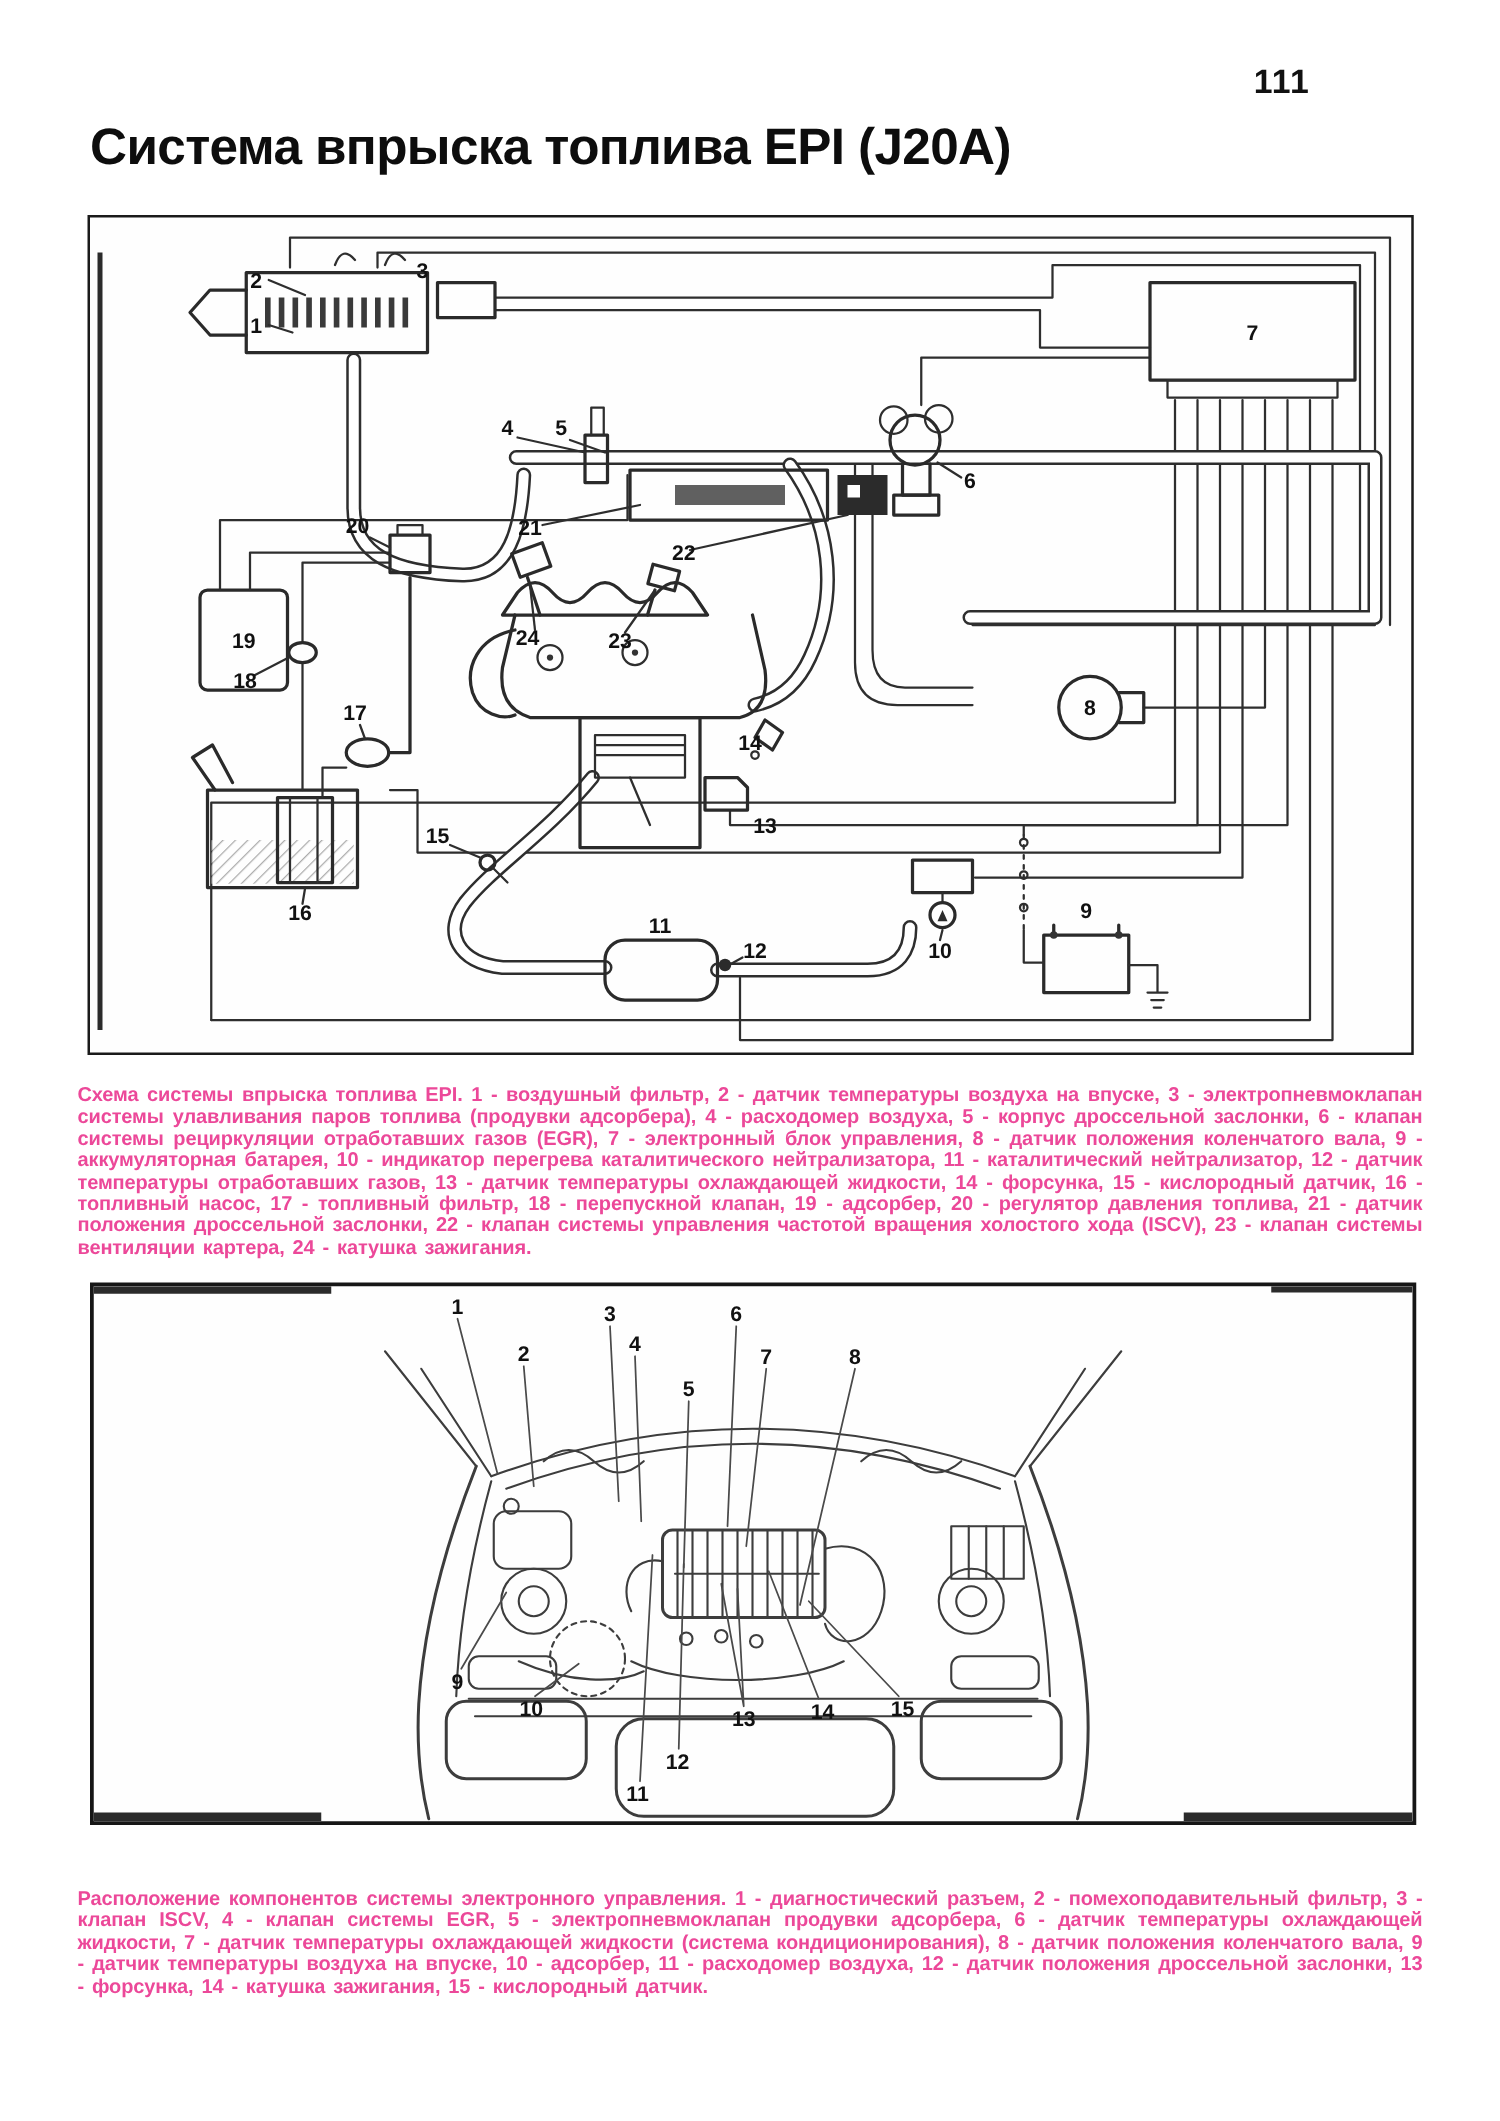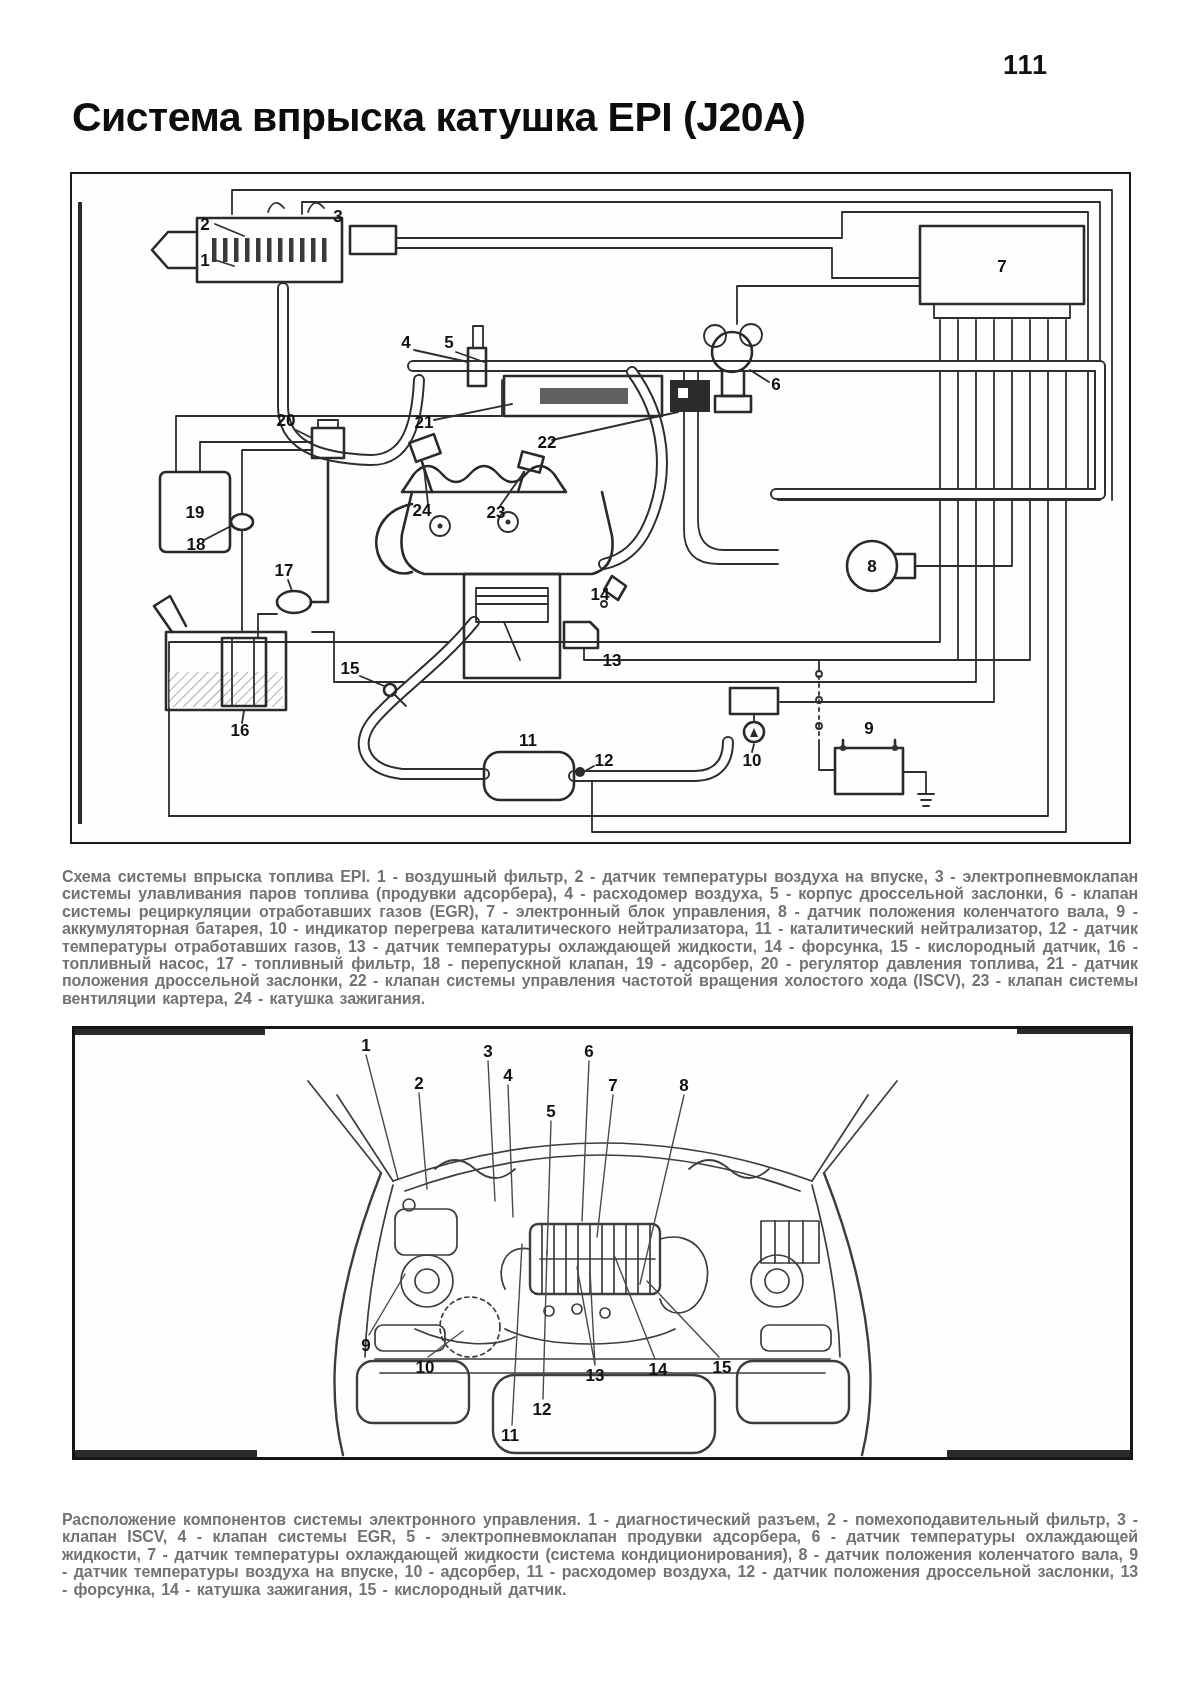--- a/index.html
+++ b/index.html
@@ -13,21 +13,21 @@
   .title{
     position:absolute;top:94px;left:72px;margin:0;font-size:41px;font-weight:bold;
     letter-spacing:-0.5px;color:#0d0d0d;white-space:nowrap;
   }
   .fig{position:absolute;box-sizing:border-box;background:#fefefe;}
   .fig1{left:70px;top:172px;width:1061px;height:672px;border:2px solid #1a1a1a;}
   .fig2{left:72px;top:1026px;width:1061px;height:434px;border:3px solid #161616;}
   .fig svg{display:block;width:100%;height:100%;}
   .caption{
     position:absolute;left:62px;width:1076px;font-size:16px;font-weight:bold;
-    line-height:17.4px;text-align:justify;color:#737373;letter-spacing:-0.1px;word-spacing:2px;
+    line-height:17.4px;text-align:justify;color:#ec4899;letter-spacing:-0.1px;word-spacing:2px;
   }
   .cap1{top:852px;height:152px;}
   .cap2{top:1466px;height:130px;margin-top:45px;}
   
   .ln{fill:none;stroke:#2e2e2e;stroke-width:1.8;stroke-linecap:round;stroke-linejoin:round;}
   .ln2{fill:none;stroke:#2a2a2a;stroke-width:2.6;stroke-linecap:round;stroke-linejoin:round;}
   .po{fill:none;stroke:#2e2e2e;stroke-width:12;stroke-linecap:round;stroke-linejoin:round;}
   .pi{fill:none;stroke:#ffffff;stroke-width:8;stroke-linecap:round;stroke-linejoin:round;}
   .blk{fill:#2b2b2b;stroke:none;}
   .num{font:bold 17px "Liberation Sans",sans-serif;fill:#111;text-anchor:middle;}
@@ -35,21 +35,21 @@
   .bl{fill:none;stroke:#3d3d3d;stroke-width:1.7;stroke-linecap:round;stroke-linejoin:round;}
   .bl2{fill:none;stroke:#3d3d3d;stroke-width:2.4;stroke-linecap:round;stroke-linejoin:round;}
   .ld{fill:none;stroke:#4a4a4a;stroke-width:1.4;stroke-linecap:round;}
 </style>
 </head>
 <body>
 
 <div class="page">
 
   <div class="page-number">111</div>
-  <h1 class="title">Система впрыска катушка EPI (J20A)</h1>
+  <h1 class="title">Система впрыска топлива EPI (J20A)</h1>
 
   <figure class="fig fig1" style="margin:0">
     <svg viewBox="0 0 1057 668">
       <defs>
         <pattern id="hatch" width="7" height="7" patternUnits="userSpaceOnUse" patternTransform="rotate(45)">
           <rect width="7" height="7" fill="#fff"></rect>
           <line x1="0" y1="0" x2="0" y2="7" stroke="#474747" stroke-width="2"></line>
         </pattern>
         <pattern id="dots" width="6" height="6" patternUnits="userSpaceOnUse">
           <rect width="6" height="6" fill="#fff"></rect>

